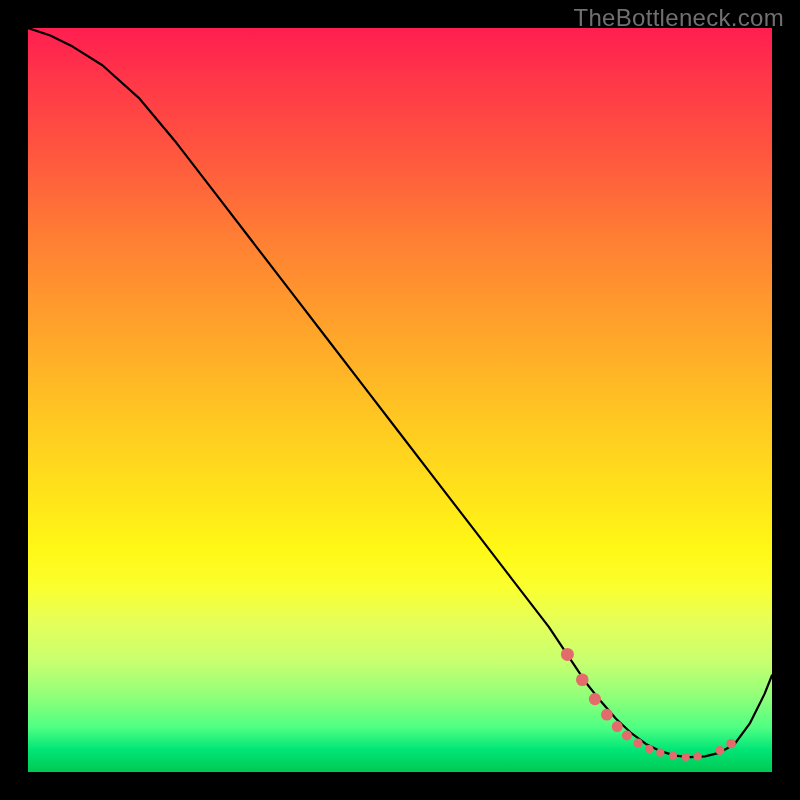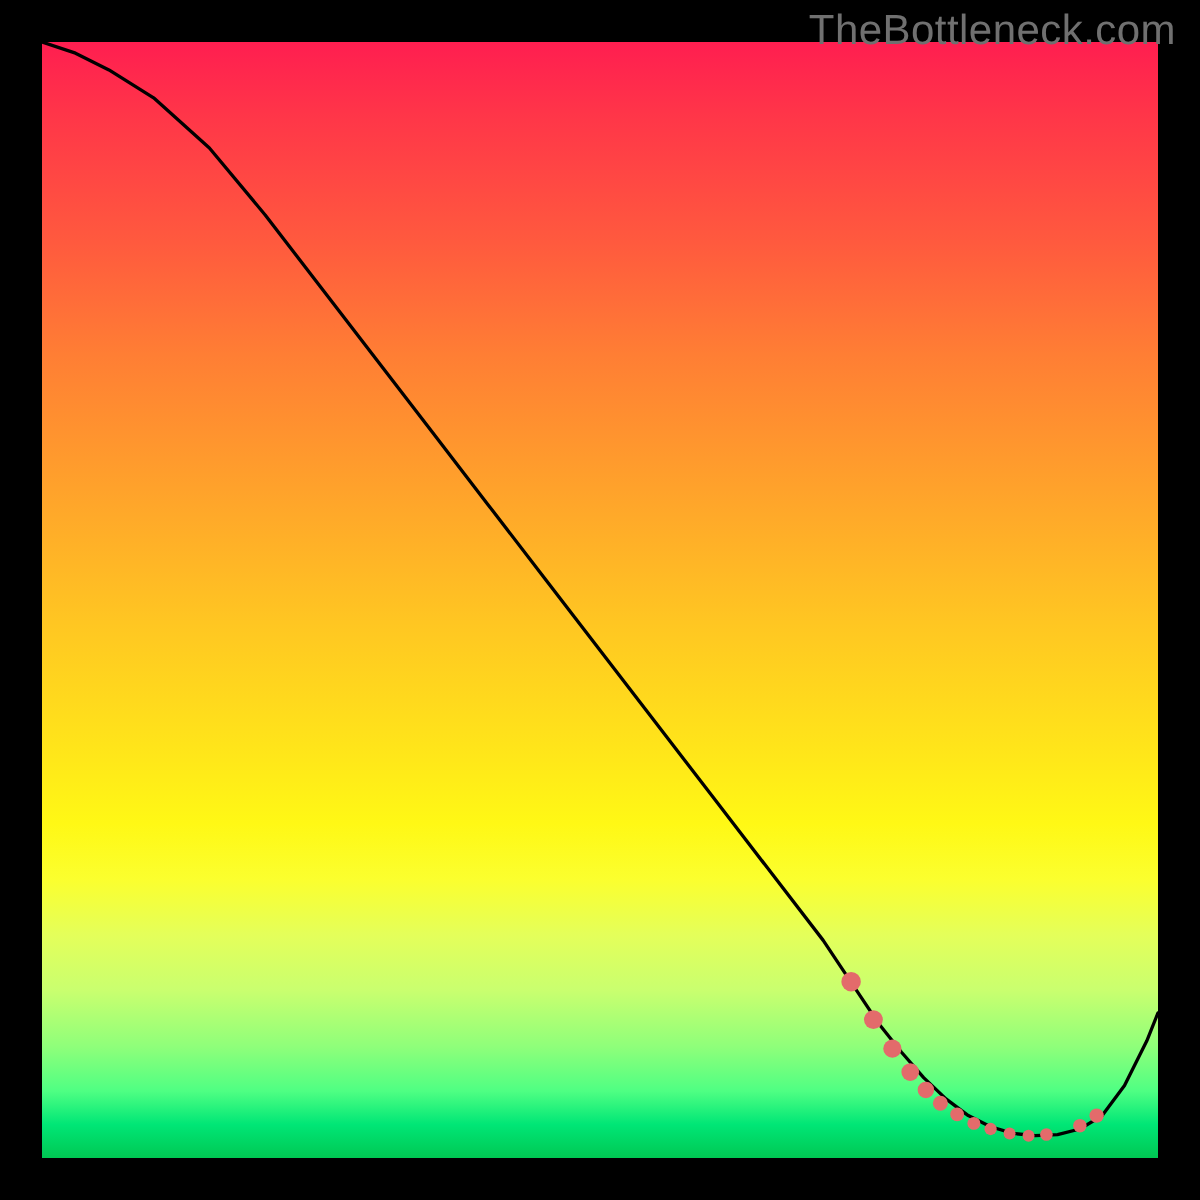--- a/index.html
+++ b/index.html
@@ -15,21 +15,21 @@
     position: relative;
     width: 800px;
     height: 800px;
     background: #000;
   }
   .watermark {
     position: absolute;
     top: 4px;
     right: 16px;
     color: #707070;
-    font-size: 28px;
+    font-size: 24px;
     font-weight: 500;
     letter-spacing: 0.3px;
     z-index: 30;
   }
   .plot {
     position: absolute;
     left: 28px;
     top: 28px;
     width: 744px;
     height: 744px;

